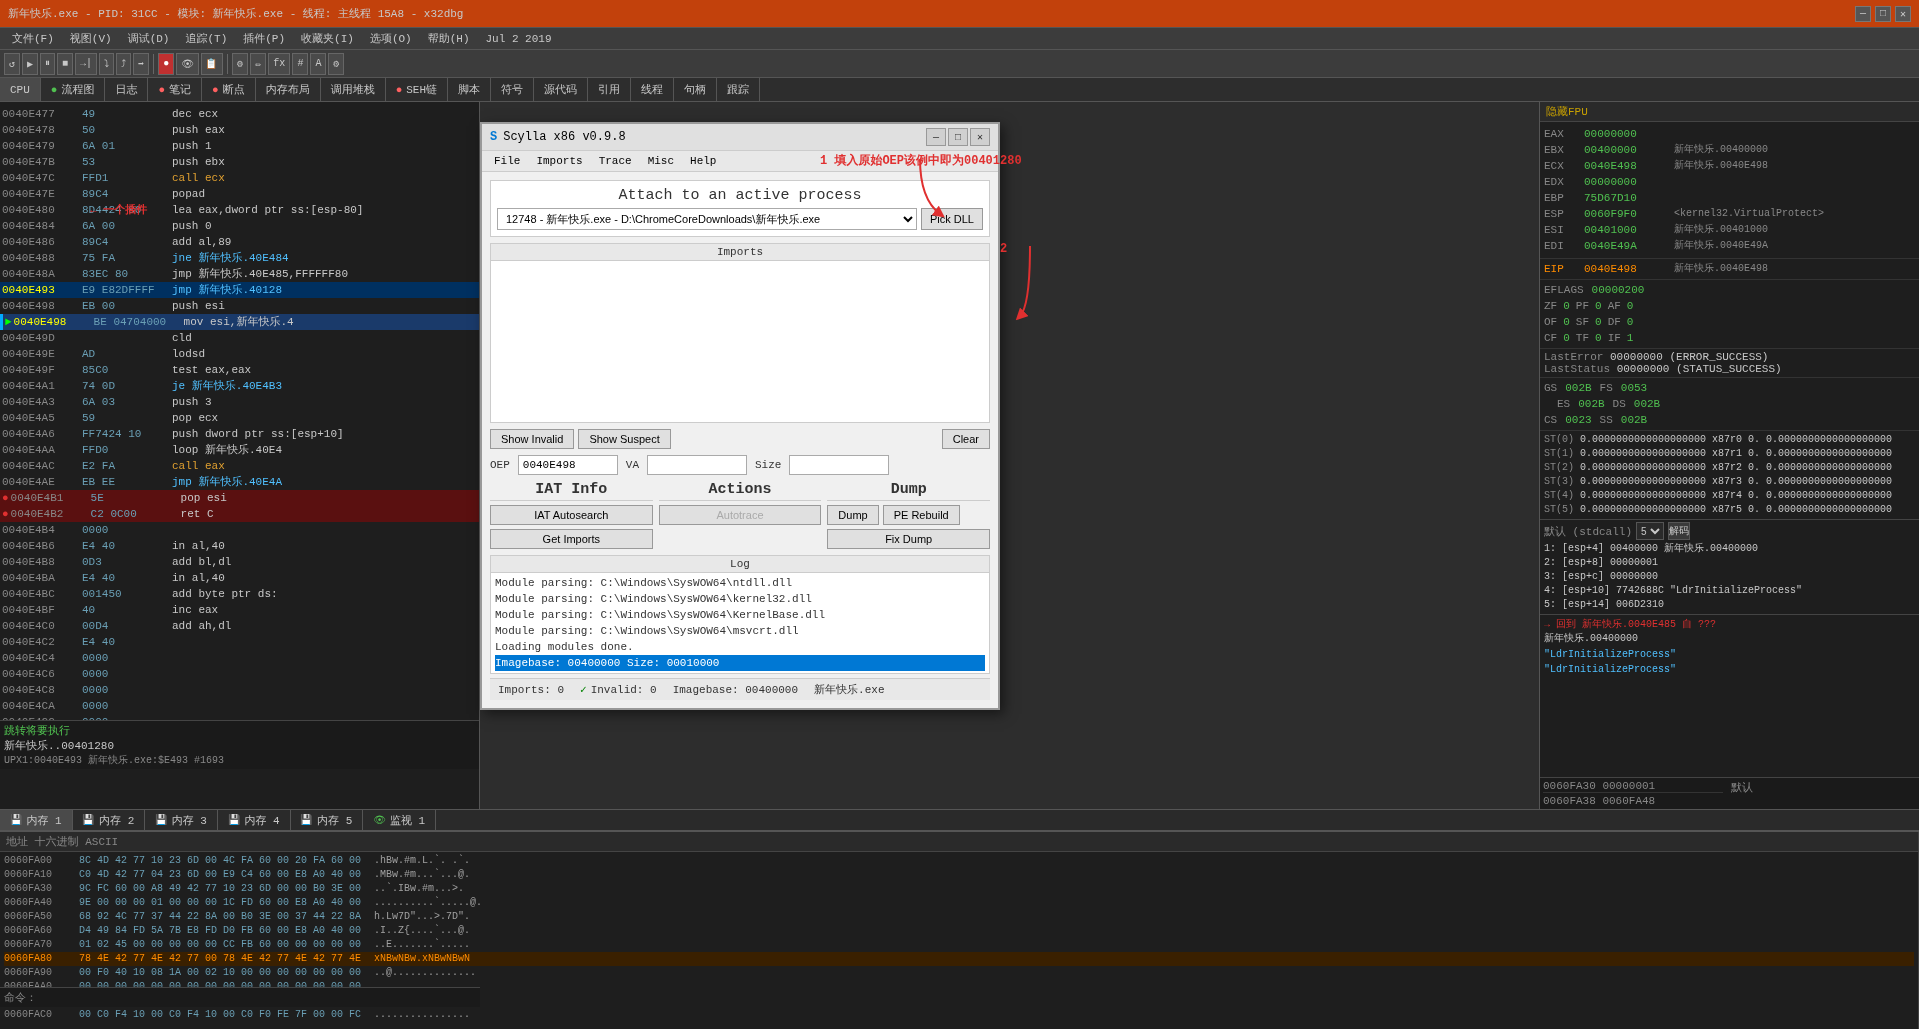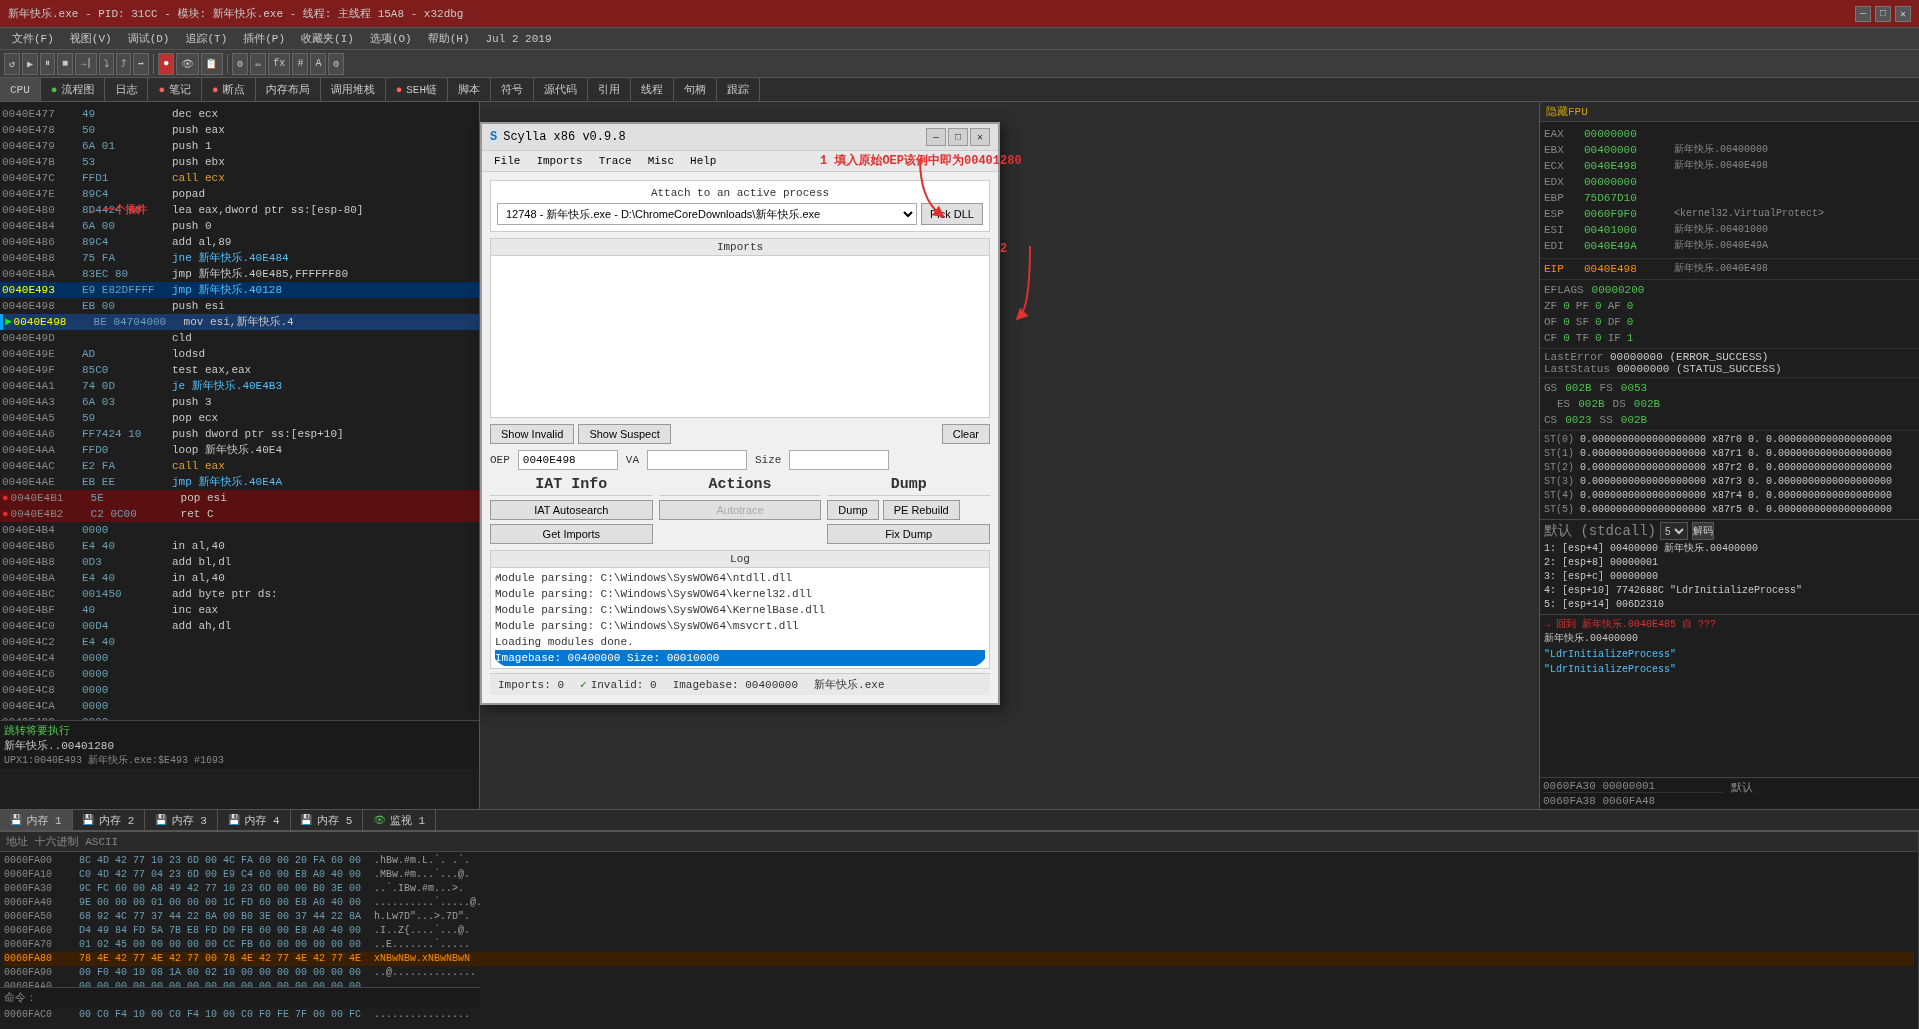--- a/index.html
+++ b/index.html
@@ -8,21 +8,21 @@
       font-size: 11px;
       background: #2d2d2d;
       color: #c8c8c8;
       width: 1919px;
       height: 1029px;
       overflow: hidden;
       position: relative;
     }
     
     .title-bar {
-      background: #7f1d1d;
+      background: #c2410c;
       height: 28px;
       display: flex;
       align-items: center;
       padding: 0 8px;
       justify-content: space-between;
       border-bottom: 1px solid #555;
     }
     .title-bar-text { color: #c8c8c8; font-size: 11px; }
     .title-bar-controls { display: flex; gap: 4px; }
     .title-btn {
@@ -177,21 +177,21 @@
       color: #000;
     }
     .dialog-body { padding: 8px; background: #f0f0f0; }
     .dialog-section {
       background: #fff;
       border: 1px solid #ccc;
       padding: 6px;
       margin-bottom: 6px;
     }
     .dialog-section-title {
-      font-size: 11px;
+      font-size: 15px;
       color: #333;
       margin-bottom: 4px;
       text-align: center;
     }
     .process-row {
       display: flex;
       align-items: center;
       gap: 4px;
     }
     .process-select {
@@ -278,21 +278,20 @@
       border-bottom: 1px solid #ccc;
       padding: 2px 8px;
       font-size: 11px;
       color: #333;
       text-align: center;
     }
     .log-content {
       height: 100px;
       overflow-y: auto;
       padding: 2px 4px;
-      border-radius: 22px;
     }
     .log-line {
       font-size: 11px;
       color: #333;
       line-height: 16px;
       white-space: nowrap;
     }
     .log-line.selected { background: #0078d4; color: #fff; }
     .dialog-status {
       background: #e8e8e8;
@@ -911,21 +910,21 @@
       <div style="line-height:14px; color:#888;">ST(0) <span style="color:#c8c8c8;">0.0000000000000000000 x87r0 0. 0.0000000000000000000</span></div>
       <div style="line-height:14px; color:#888;">ST(1) <span style="color:#c8c8c8;">0.0000000000000000000 x87r1 0. 0.0000000000000000000</span></div>
       <div style="line-height:14px; color:#888;">ST(2) <span style="color:#c8c8c8;">0.0000000000000000000 x87r2 0. 0.0000000000000000000</span></div>
       <div style="line-height:14px; color:#888;">ST(3) <span style="color:#c8c8c8;">0.0000000000000000000 x87r3 0. 0.0000000000000000000</span></div>
       <div style="line-height:14px; color:#888;">ST(4) <span style="color:#c8c8c8;">0.0000000000000000000 x87r4 0. 0.0000000000000000000</span></div>
       <div style="line-height:14px; color:#888;">ST(5) <span style="color:#c8c8c8;">0.0000000000000000000 x87r5 0. 0.0000000000000000000</span></div>
     </div>
 
     <div style="border-top:1px solid #444; padding:2px 4px;">
       <div style="display:flex; align-items:center; gap:4px; margin-bottom:2px;">
-        <span style="color:#888; font-size:14px;">默认 (stdcall)</span>
+        <span style="color:#888; font-size:11px;">默认 (stdcall)</span>
         <select style="background:#2a2a2a; color:#c8c8c8; border:1px solid #555; font-size:10px; height:18px;">
           <option>5</option>
         </select>
         <button style="background:#3a3a3a; color:#c8c8c8; border:1px solid #555; font-size:10px; height:18px; cursor:pointer;">解码</button>
       </div>
       <div style="font-size:10px; line-height:14px;">
         <div style="color:#c8c8c8;">1: [esp+4]  00400000 新年快乐.00400000</div>
         <div style="color:#c8c8c8;">2: [esp+8]  00000001</div>
         <div style="color:#c8c8c8;">3: [esp+c]  00000000</div>
         <div style="color:#c8c8c8;">4: [esp+10] 7742688C "LdrInitializeProcess"</div>

